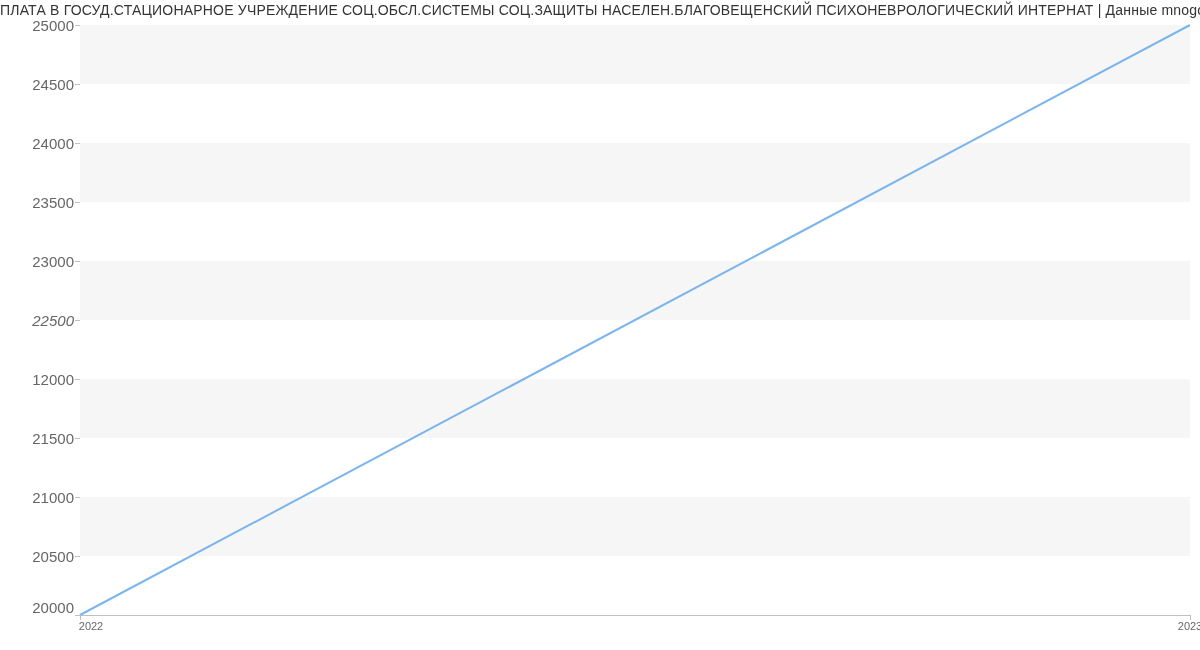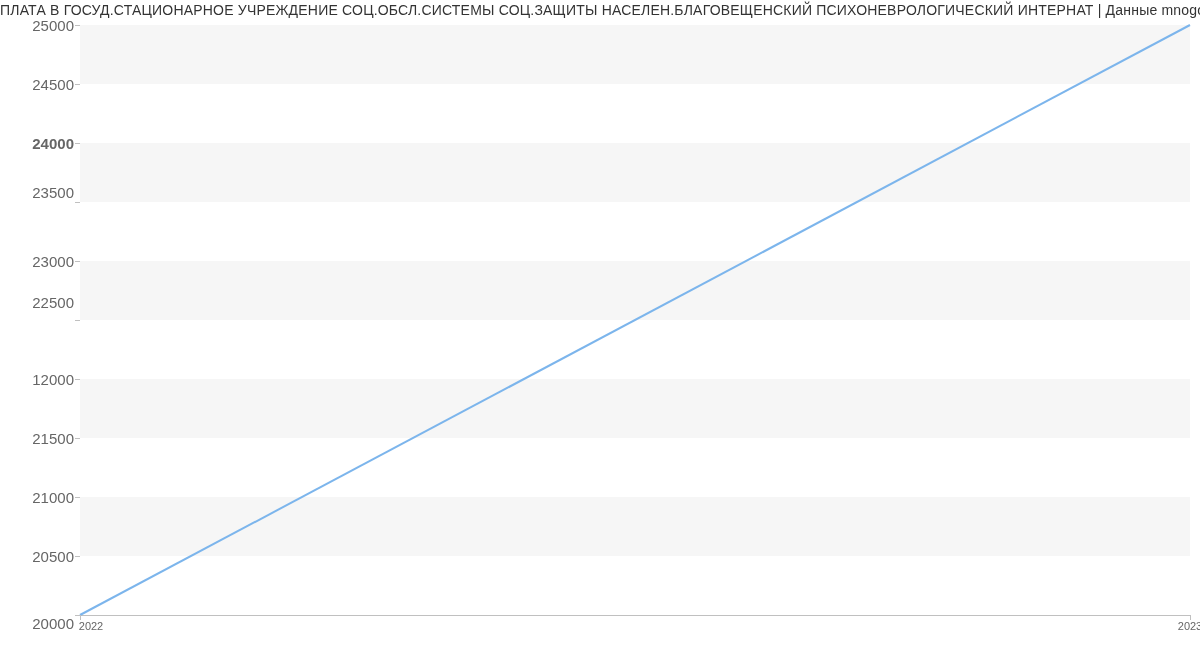--- a/index.html
+++ b/index.html
@@ -101,27 +101,27 @@
     <div class="ytick-mark" style="top: 413px;"></div>
     <div class="ytick-mark" style="top: 354px;"></div>
     <div class="ytick-mark" style="top: 295px;"></div>
     <div class="ytick-mark" style="top: 236px;"></div>
     <div class="ytick-mark" style="top: 177px;"></div>
     <div class="ytick-mark" style="top: 118px;"></div>
     <div class="ytick-mark" style="top: 59px;"></div>
     <div class="ytick-mark" style="top: 0px;"></div>
   </div>
 
-<div class="ytick" style="top: 607px; margin-top: 16px;">20000</div>
+<div class="ytick" style="top: 607px;">20000</div>
 <div class="ytick" style="top: 556px;">20500</div>
 <div class="ytick" style="top: 497px;">21000</div>
 <div class="ytick" style="top: 438px;">21500</div>
 <div class="ytick" style="top: 379px;">12000</div>
-<div class="ytick" style="top: 302px;">22500</div>
+<div class="ytick" style="top: 320px; font-style: italic;">22500</div>
 <div class="ytick" style="top: 261px; text-align: right;">23000</div>
-<div class="ytick" style="top: 192px; text-align: right;">23500</div>
-<div class="ytick" style="top: 143px; font-weight: bold;">24000</div>
+<div class="ytick" style="top: 202px; text-align: right;">23500</div>
+<div class="ytick" style="top: 143px;">24000</div>
 <div class="ytick" style="top: 84px;">24500</div>
 <div class="ytick" style="top: 25px;">25000</div>
 <div class="xtick" style="left: 91px;">2022</div>
 <div class="xtick-mark" style="left: 80px;"></div>
 <div class="xtick" style="left: 1190px;">2023</div>
 <div class="xtick-mark" style="left: 1190px;"></div>
 
 </body></html>

